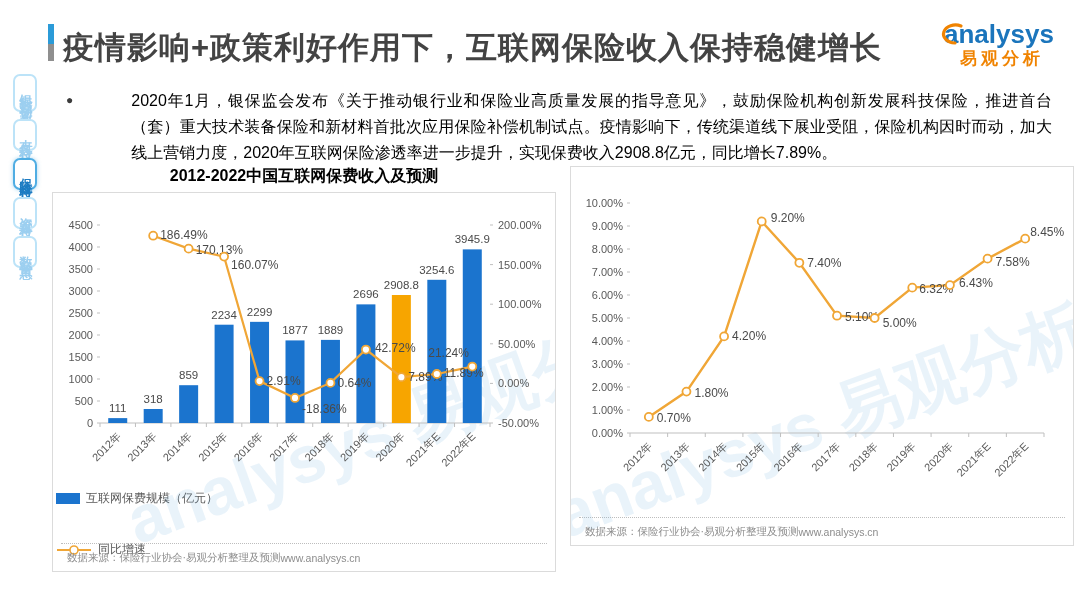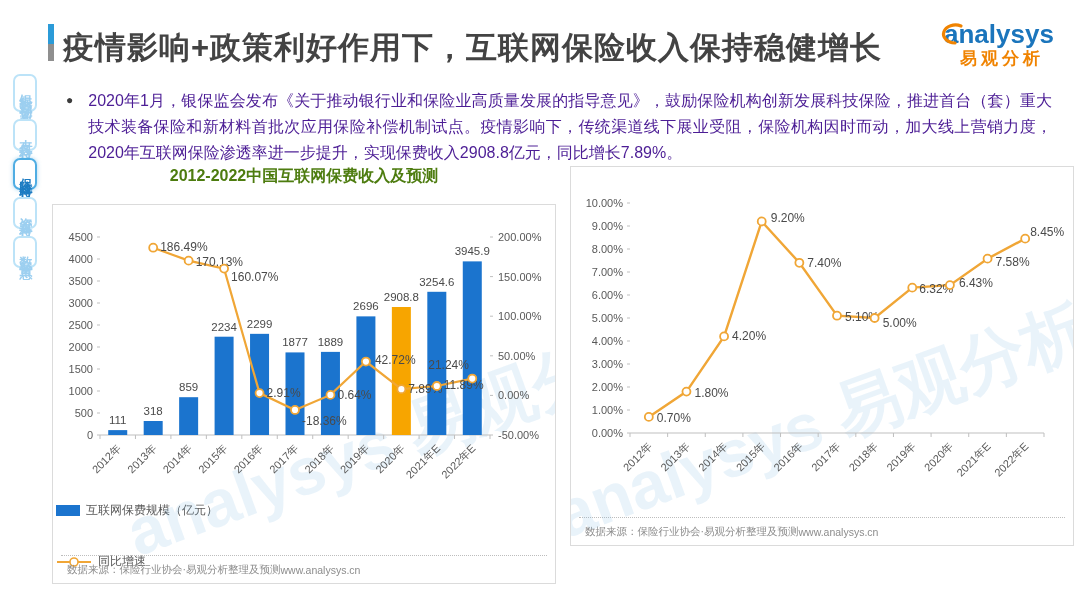--- a/index.html
+++ b/index.html
@@ -17,26 +17,26 @@
   
   .header { position:absolute; left:48px; top:22px; right:16px; display:flex; align-items:flex-start; }
   .accent { width:6px; height:37px; margin:2px 9px 0 0; flex:none;
             background:linear-gradient(to bottom,#2B9BD8 0%,#2B9BD8 55%,#8F8F8F 55%,#8F8F8F 100%); }
   .title { font-size:31px; font-weight:bold; color:#434343; letter-spacing:1px; flex:1; line-height:1.15;margin-top:8px; }
   .logo { flex:none; width:142px; margin-top:-6px; }
 
   
   .bullet-row { position:absolute; left:66px; top:88px; right:28px; display:flex; gap:15px; }
   .bullet-dot { flex:none; font-size:12px; color:#3c3c3c; margin-top:5px; }
-  .bullet-text { font-size:16px; line-height:1.63; color:#4c1d95; text-align:justify; }
+  .bullet-text { font-size:16px; line-height:1.63; color:#000000; text-align:justify;margin-left:43px; }
 
   
   .charts-row { position:absolute; left:52px; top:166px; right:6px; display:flex; gap:14px; }
   .chart-block { width:504px; flex:none; }
-  .chart-title { text-align:center; font-size:16px; font-weight:bold; color:#4d7c0f; height:22px; margin-bottom:16px; }
+  .chart-title { text-align:center; font-size:16px; font-weight:bold; color:#000000; height:22px; margin-bottom:4px; }
   .panel { position:relative; border:1px solid #DBDBDB; height:380px; background:#fff; overflow:hidden;
            display:flex; flex-direction:column; padding:2px 3px 0; }
   .panel svg { flex:none; }
   .legend-row { height:26px; display:flex; justify-content:center; align-items:flex-start; gap:34px;
                 font-size:12px; color:#595959;flex-direction:column; }
   .legend-item { display:flex; align-items:center; gap:6px; }
   .legend-swatch { width:24px; height:11px; background:#1B74CE; display:inline-block; }
   .panel-footer { margin-top:auto; border-top:1px dotted #BDBDBD; margin-left:5px; margin-right:5px;
                   display:flex; justify-content:flex-start; align-items:center;
                   font-size:10.5px; color:#8C8C8C; height:28px; padding:0 6px; }

